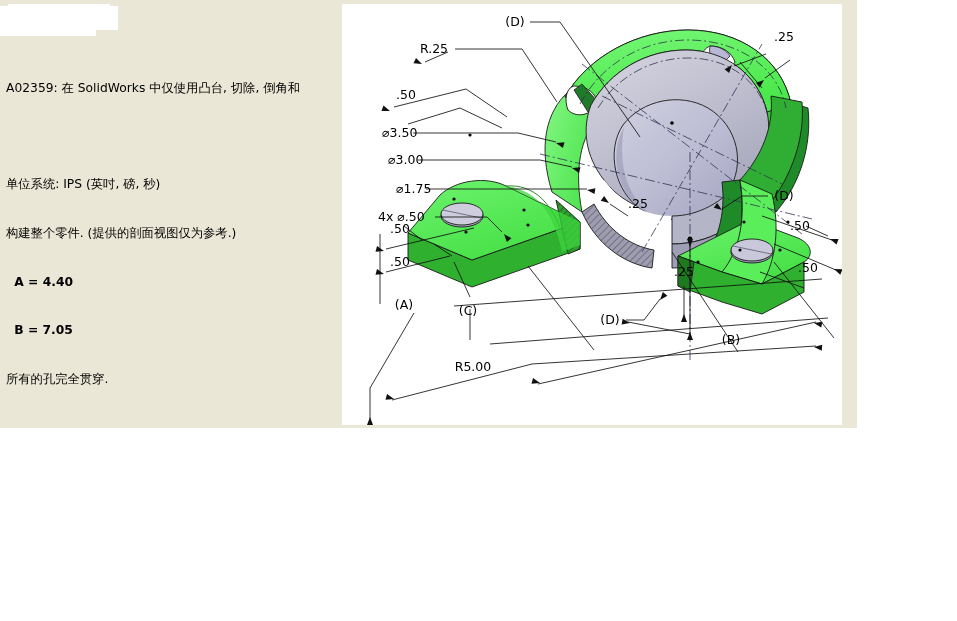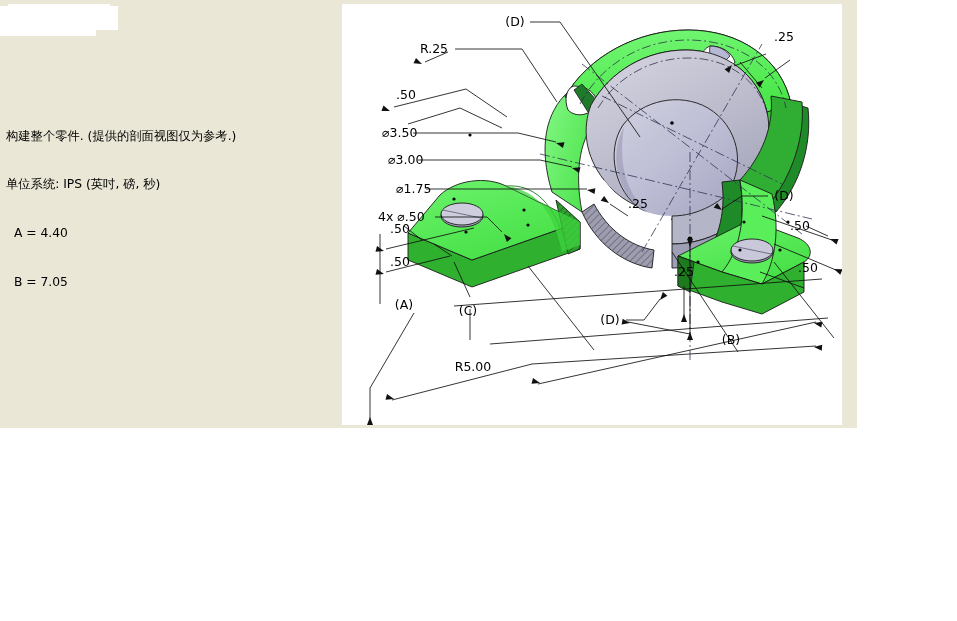--- a/index.html
+++ b/index.html
@@ -40,21 +40,21 @@
     left: 6px; top: 48px;
     width: 332px;
     color: #000000;
     font-size: 12.3px;
     line-height: 16.2px;
     font-family: "DejaVu Sans", "Liberation Sans", sans-serif;
     white-space: pre-wrap;
   }
   .task-text .blk { margin: 0; }
   .task-text .gap { height: 15px; }
-  .task-text .indent { padding-left: 4px; }
+  .task-text .indent { padding-left: 4px; font-weight: bold; }
 
   
   .drawing-panel {
     position: absolute;
     left: 342px; top: 4px;
     width: 500px; height: 421px;
     background: #ffffff;
   }
   .drawing-panel svg { display: block; }
   .dimtext {
@@ -70,25 +70,27 @@
 
   <div class="page-bg"></div>
 
   <div class="redaction r1"></div>
   <div class="redaction r2"></div>
   <div class="redaction r3"></div>
   <div class="redaction r4"></div>
   <div class="redaction r5"></div>
 
   <div class="task-text">
+    <div class="blk">A02359: 在 SolidWorks 中仅使用凸台, 切除, 倒角和</div>
     <div class="gap"></div>
+    <div class="blk">单位系统: IPS (英吋, 磅, 秒)</div>
     <div class="blk">构建整个零件. (提供的剖面视图仅为参考.)</div>
-    <div class="blk">单位系统: IPS (英吋, 磅, 秒)</div>
     <div class="blk indent"> A = 4.40</div>
     <div class="blk indent"> B = 7.05</div>
+    <div class="blk">所有的孔完全贯穿.</div>
     <div class="gap"></div>
     
   </div>
 
   <div class="drawing-panel">
     <svg width="500" height="421" viewBox="0 0 500 421" xmlns="http://www.w3.org/2000/svg">
       <defs>
         <linearGradient id="gDome" x1="0" y1="0" x2="0.6" y2="1">
           <stop offset="0%" stop-color="#d6d6e2"></stop>
           <stop offset="45%" stop-color="#c2c2d2"></stop>

